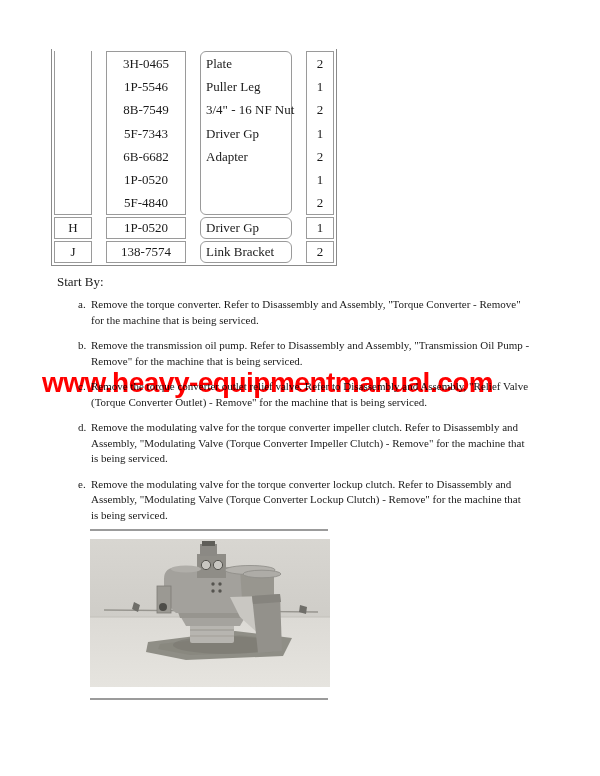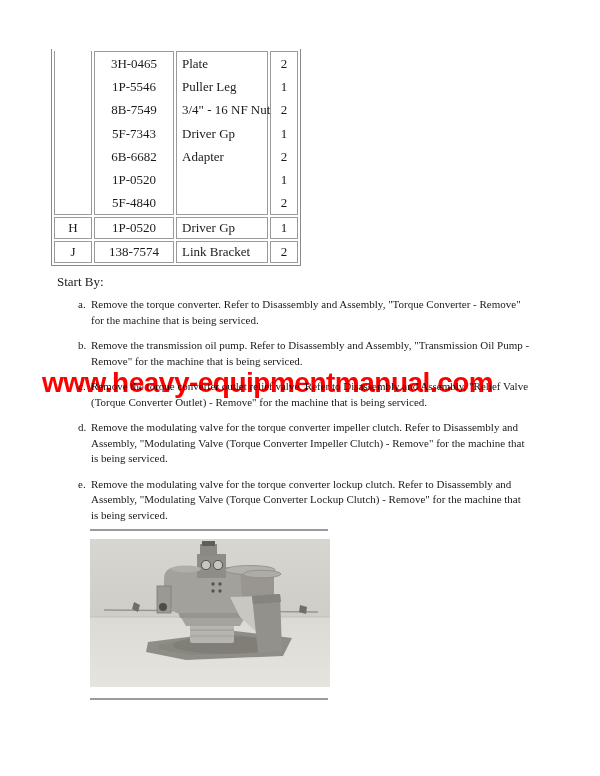--- a/index.html
+++ b/index.html
@@ -14,32 +14,32 @@
   }
 
   
   .parts-table{
     position:absolute;left:51px;top:49px;
     border:1px solid #8a8a8a;border-top:none;
     padding:2px;
     background:#fff;
     font-size:13px;
   }
-  .pt-group,.pt-row{display:flex;gap:2px;}
+  .pt-group,.pt-row{display:flex;gap:14px;}
   .pt-group{margin-bottom:2px;}
   .pt-row{margin-bottom:2px;}
   .pt-row:last-child{margin-bottom:0;}
   .cell{
     border:1px solid #9a9a9a;
     background:#fff;
     box-sizing:content-box;
   }
   .col-letter{width:36px;text-align:center;}
   .col-part{width:78px;text-align:center;}
-  .col-desc{width:90px;text-align:left;}
+  .col-desc{width:90px;text-align:left;border-radius:6px;}
   .col-qty{width:26px;text-align:center;}
   .no-top{border-top:none;}
   .group-cell .line{height:23.2px;line-height:23.2px;white-space:nowrap;}
   .col-desc .line, .pt-row .col-desc{padding-left:5px;width:85px;}
   .pt-row .cell{height:20px;line-height:20px;}
 
   
   .start-by-heading{
     position:absolute;left:57px;top:274px;
     font-size:13px;font-weight:normal;margin:0;

